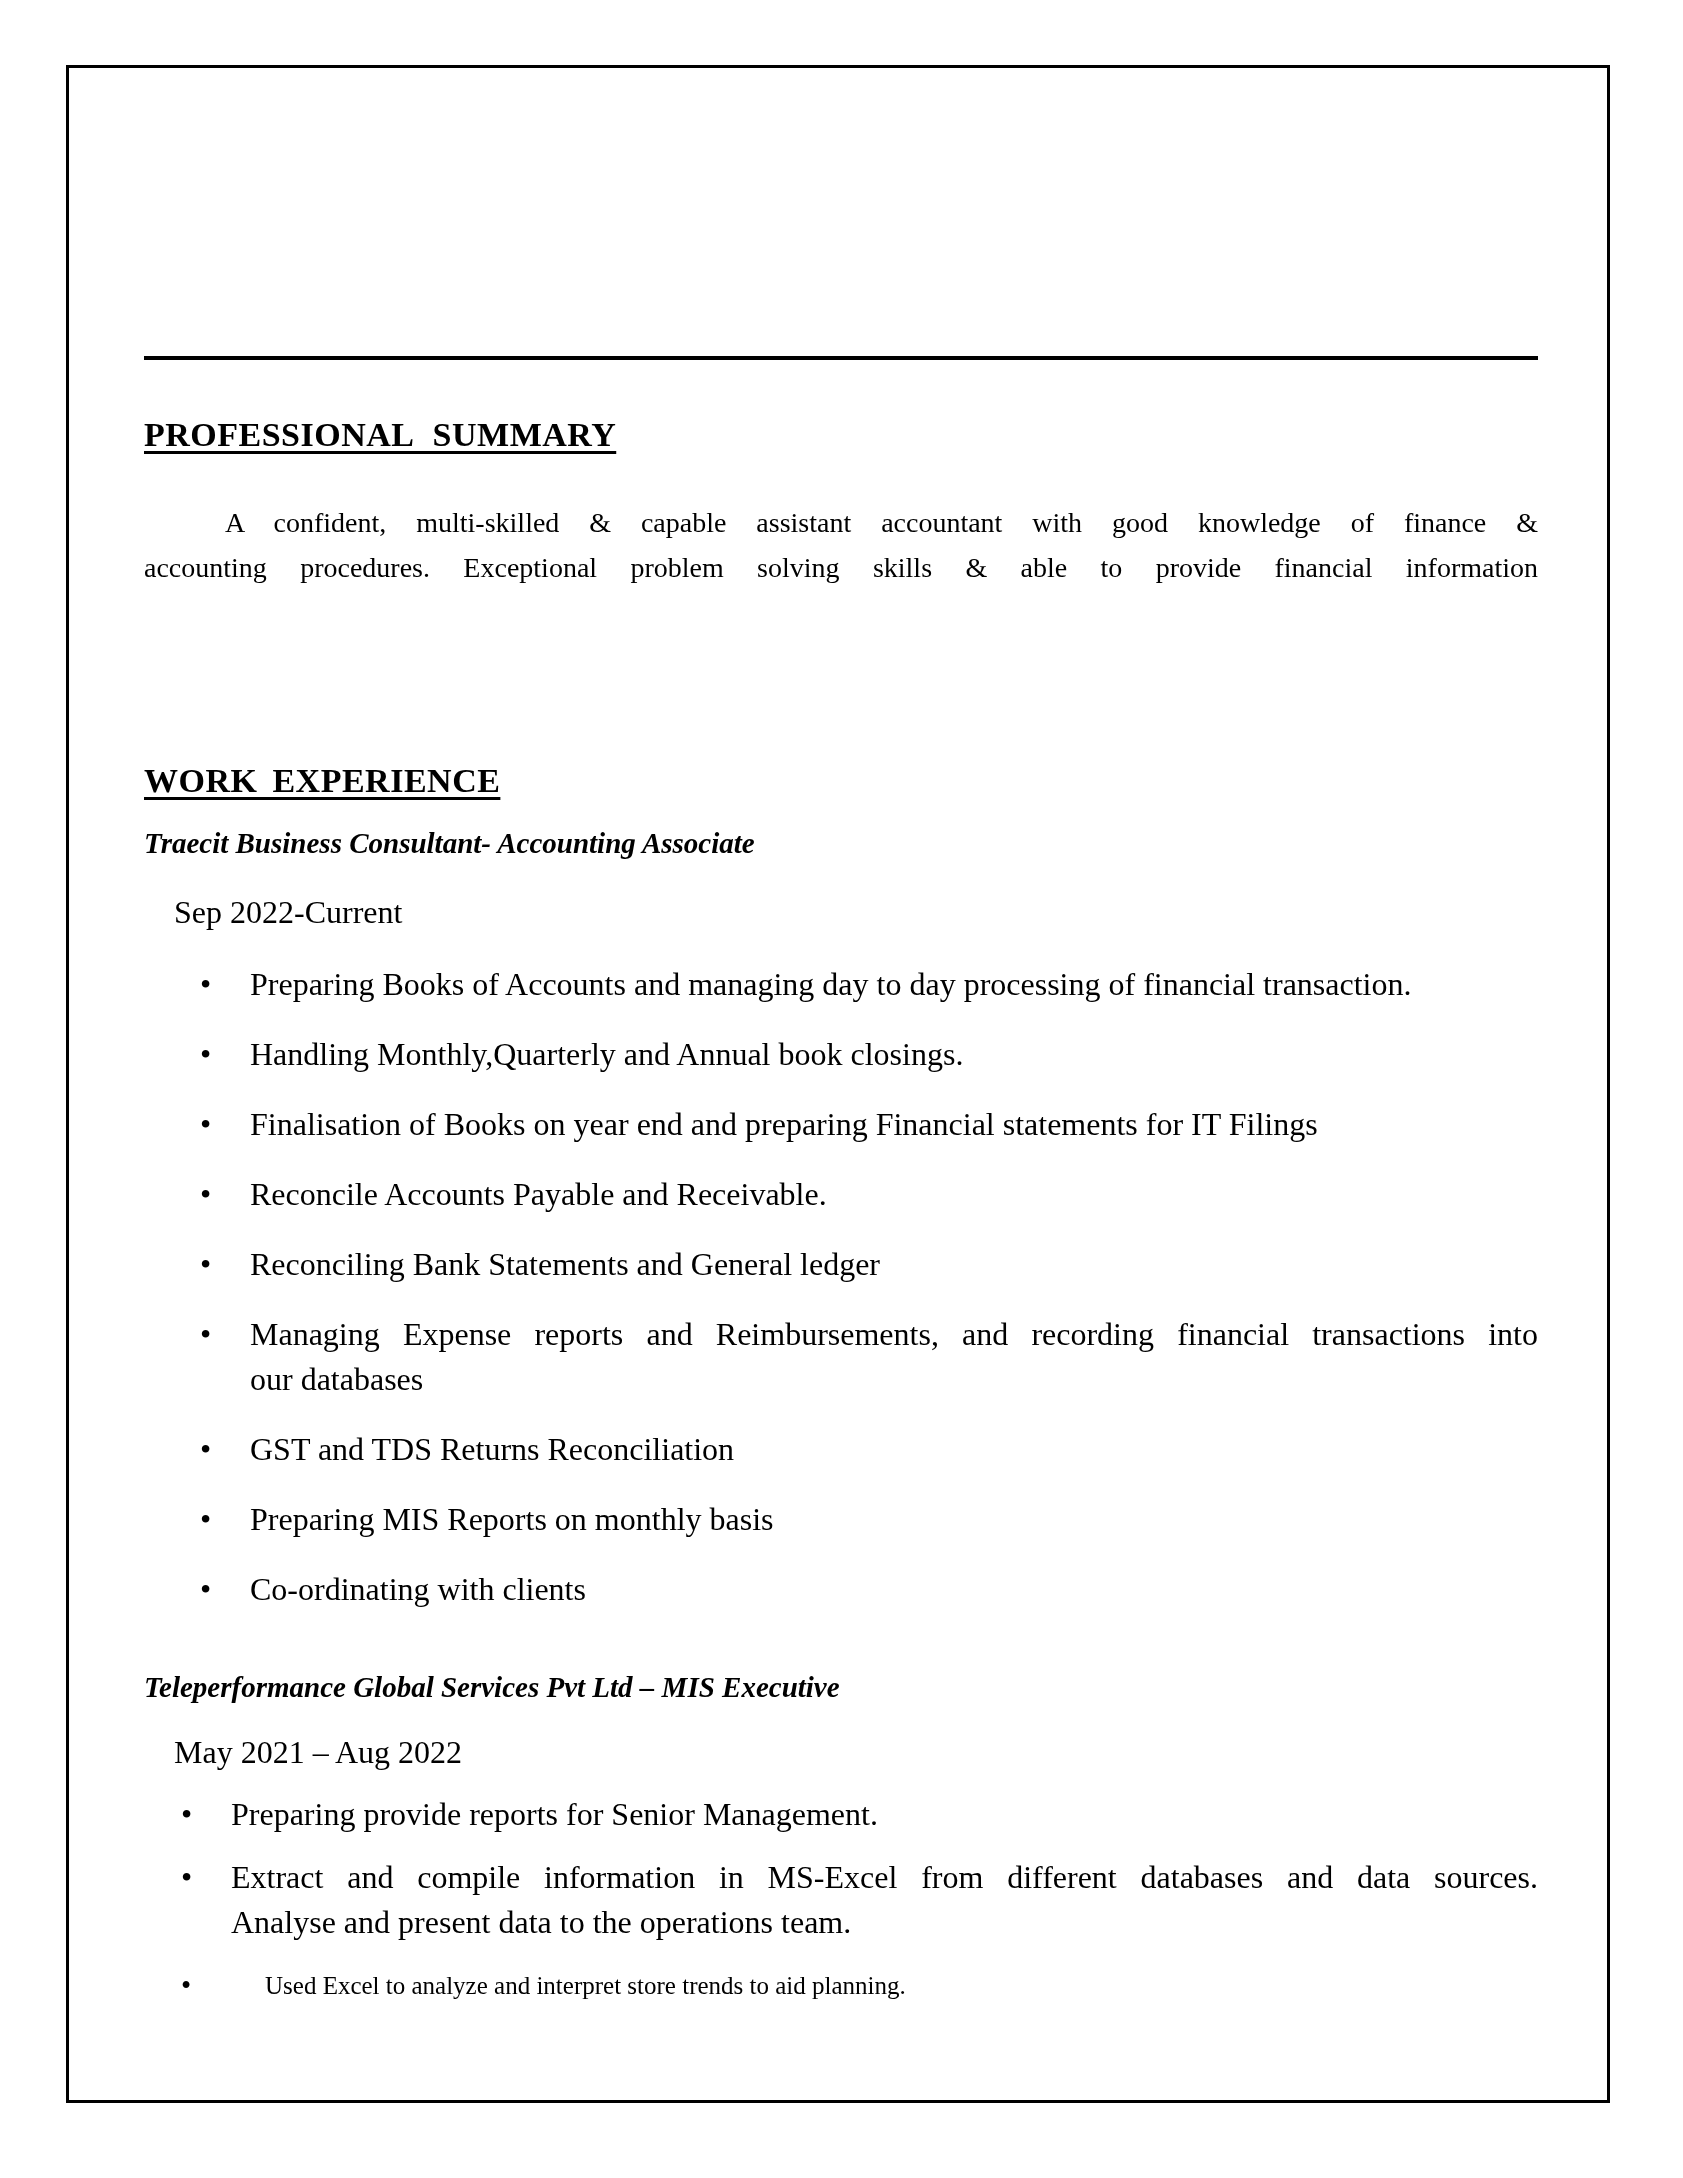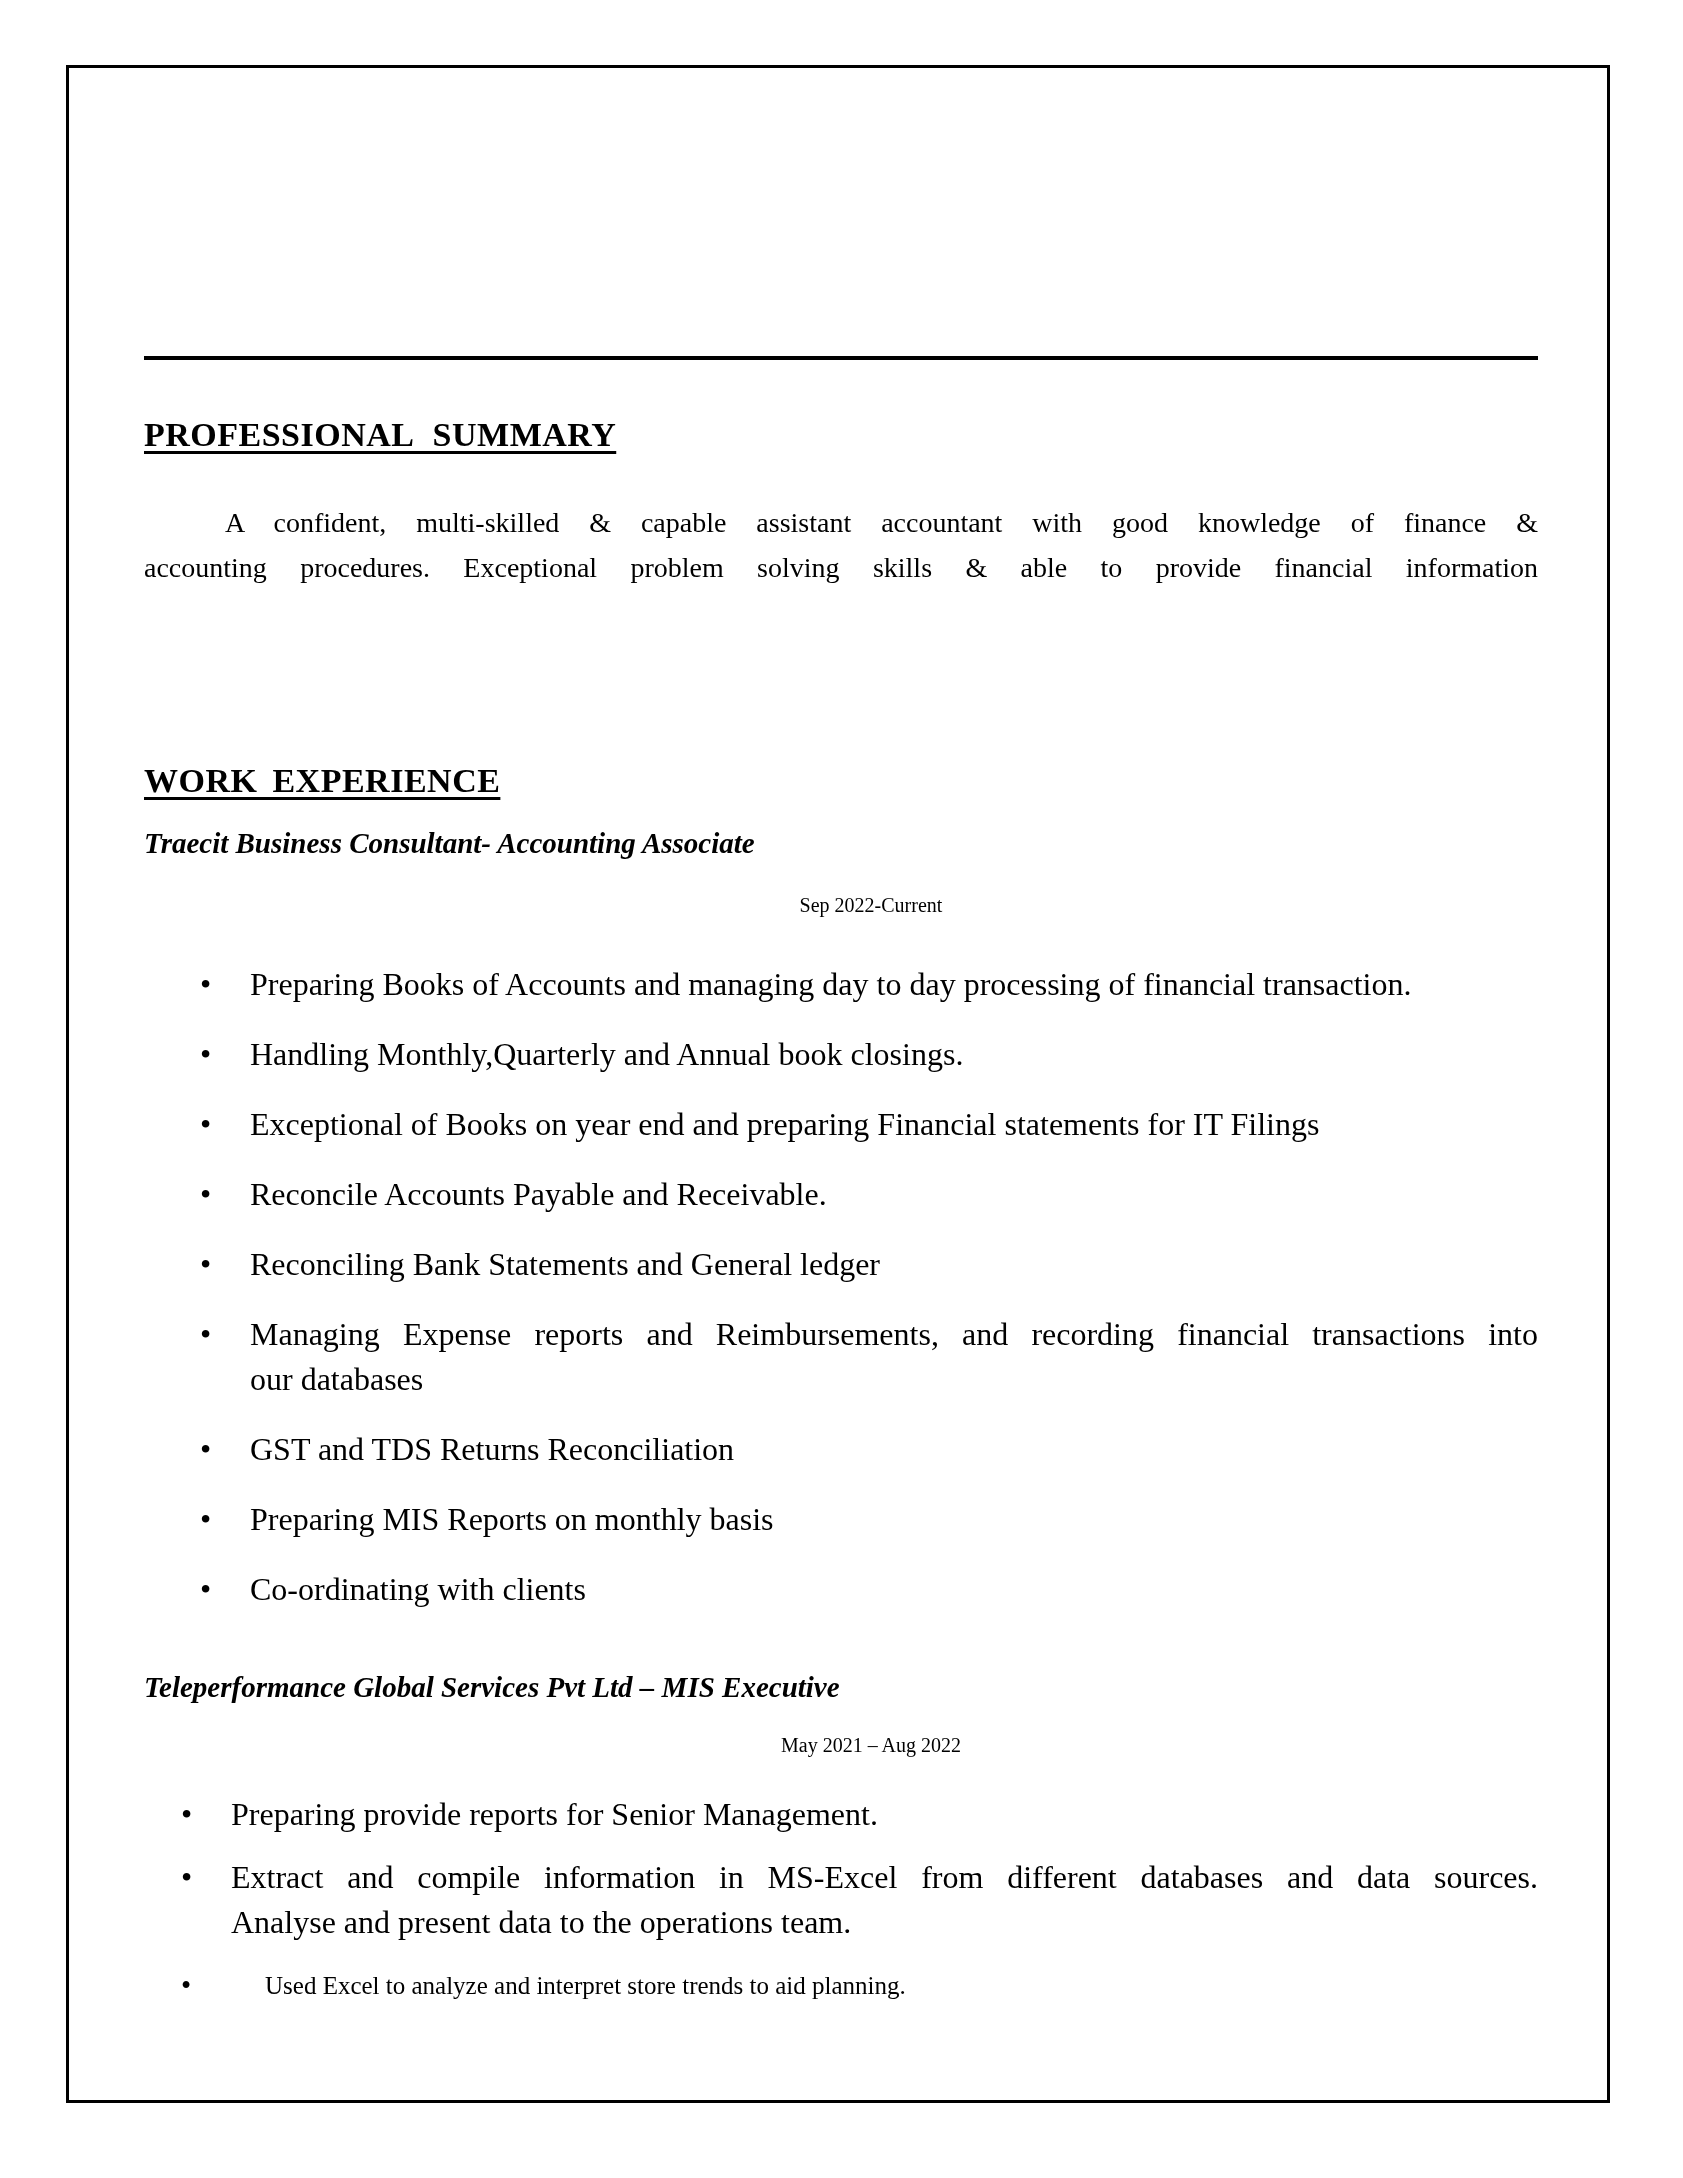--- a/index.html
+++ b/index.html
@@ -44,21 +44,21 @@
   .indent { padding-left: 81px; }
 
   .job-title {
     font-size: 29px;
     font-weight: bold;
     font-style: italic;
   }
   .jt1 { top: 827px; }
   .jt2 { top: 1671px; }
 
-  .dates { font-size: 20px; padding-left: 30px; text-align: center; }
+  .dates { font-size: 32px; padding-left: 30px; }
   .d1 { top: 894px; }
   .d2 { top: 1734px; }
 
   ul.blist { list-style: none; margin: 0; padding: 0; }
   .bl1 { top: 962px; }
   .bl2 { top: 1792px; }
 
   li.bullet { display: flex; align-items: flex-start; }
   .bl1 li.bullet { padding-left: 56px; margin-bottom: 25px; }
   .bl2 li.bullet { padding-left: 37px; margin-bottom: 18px; }
@@ -102,21 +102,21 @@
   <li class="bullet">
     <span class="bm">•</span>
     <span class="bt">Preparing Books of Accounts and managing day to day processing of financial transaction.</span>
   </li>
   <li class="bullet">
     <span class="bm">•</span>
     <span class="bt">Handling Monthly,Quarterly and Annual book closings.</span>
   </li>
   <li class="bullet">
     <span class="bm">•</span>
-    <span class="bt">Exceptional of Books on year end and preparing Financial statements for IT Filings</span>
+    <span class="bt">Finalisation of Books on year end and preparing Financial statements for IT Filings</span>
   </li>
   <li class="bullet">
     <span class="bm">•</span>
     <span class="bt">Reconcile Accounts Payable and Receivable.</span>
   </li>
   <li class="bullet">
     <span class="bm">•</span>
     <span class="bt">Reconciling Bank Statements and General ledger</span>
   </li>
   <li class="bullet">

